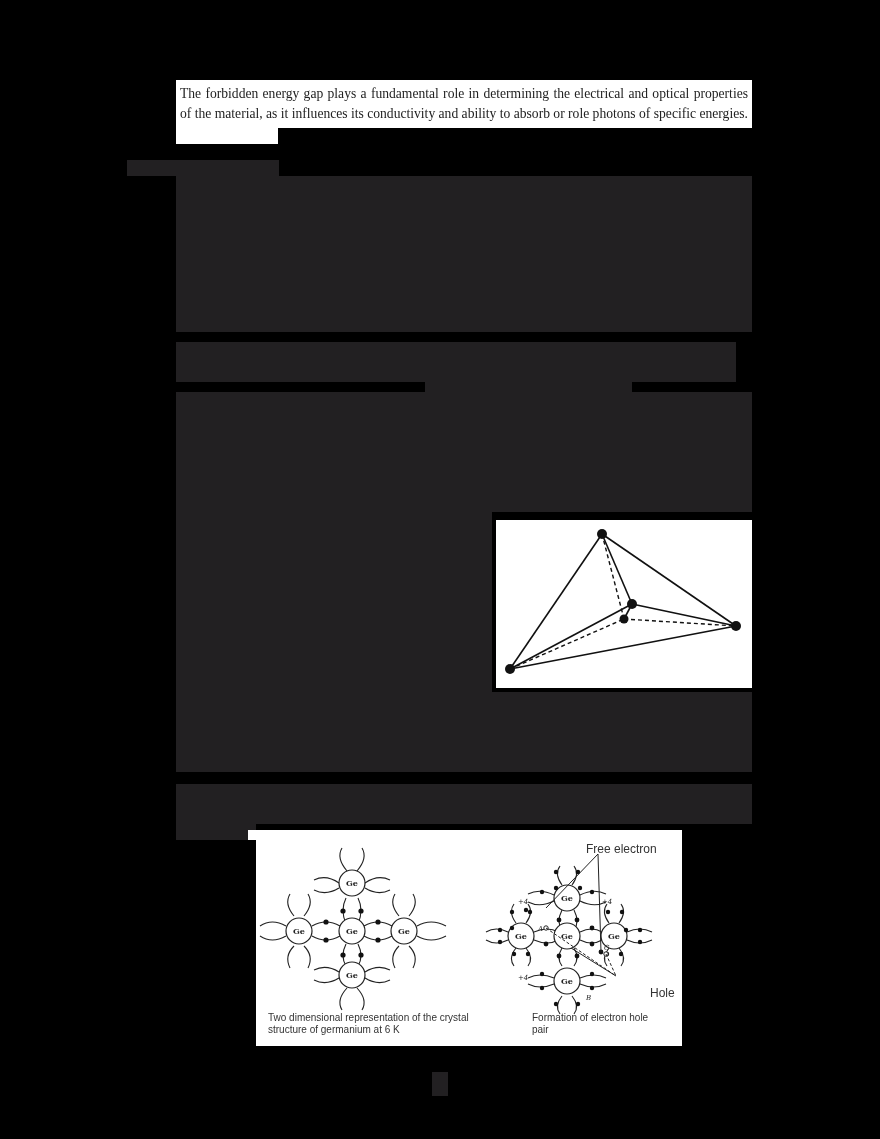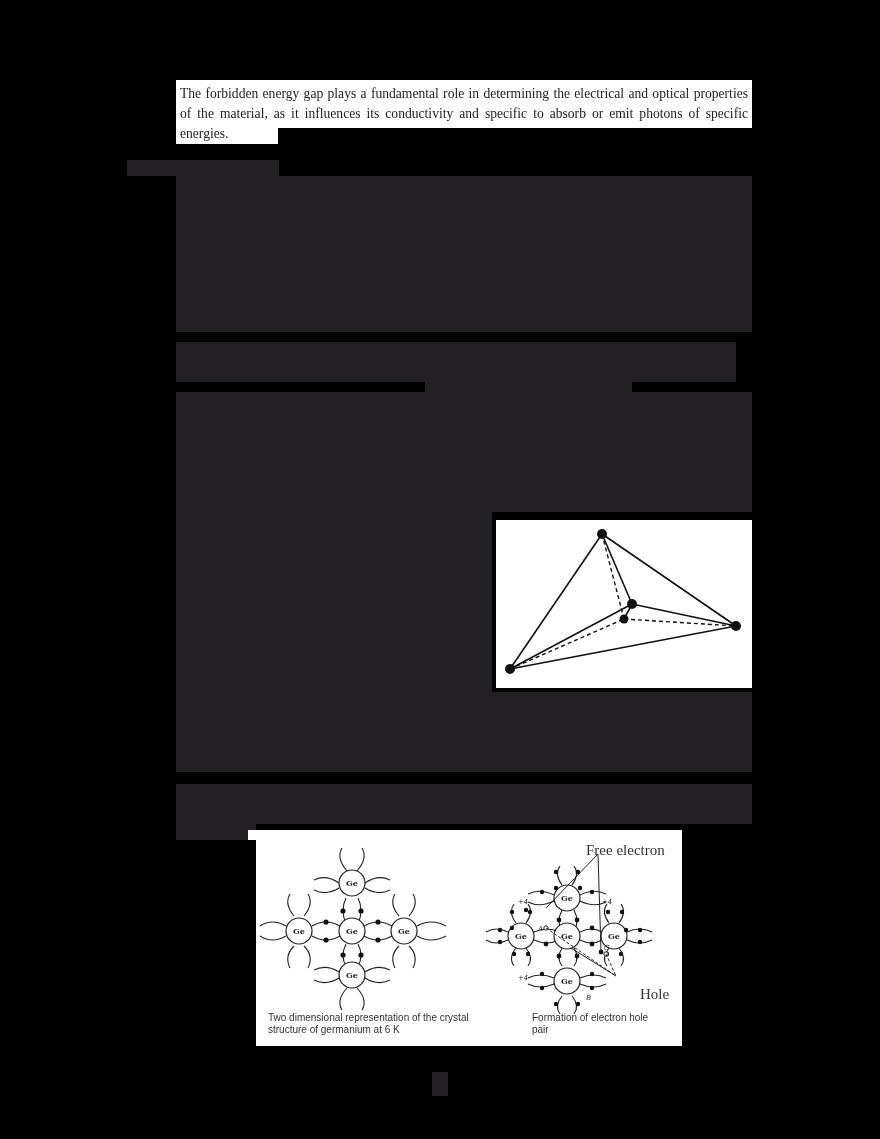--- a/index.html
+++ b/index.html
@@ -74,22 +74,22 @@
     .caption {
       position: absolute;
       font-family: "Liberation Sans", sans-serif;
       font-size: 10px;
       line-height: 12px;
       color: #333333;
       margin: 0;
     }
     .label {
       position: absolute;
-      font-family: Liberation Serif, serif;
-      font-size: 15px;
+      font-family: Liberation Sans, sans-serif;
+      font-size: 12px;
       color: #333333;
     }
     .page-num {
       position: absolute;
       left: 432px;
       top: 1072px;
       width: 16px;
       height: 24px;
       background: #222022;
     }
@@ -102,21 +102,21 @@
 <div class="redact" style="left:176px;top:342px;width:560px;height:40px;"></div>
 <div class="redact" style="left:425px;top:376px;width:207px;height:16px;"></div>
 <div class="redact" style="left:176px;top:392px;width:576px;height:120px;"></div>
 <div class="redact" style="left:176px;top:512px;width:316px;height:180px;"></div>
 <div class="redact" style="left:176px;top:692px;width:576px;height:80px;"></div>
 <div class="redact" style="left:176px;top:784px;width:576px;height:40px;"></div>
 <div class="redact" style="left:176px;top:824px;width:80px;height:16px;"></div>
 
 <div class="intro-box"></div>
 <div class="intro-box-tail"></div>
-<p class="intro-text">The forbidden energy gap plays a fundamental role in determining the electrical and optical properties of the material, as it influences its conductivity and specific to absorb or emit photons of specific energies.</p>
+<p class="intro-text">The forbidden energy gap plays a fundamental role in determining the electrical and optical properties of the material, as it influences its conductivity and ability to absorb or role photons of specific energies.</p>
 
 <div class="figure-tetra">
   <svg width="256" height="168" viewBox="0 0 256 168">
     <g stroke="#111" stroke-width="1.6" fill="none">
       <line x1="106" y1="14" x2="14" y2="149"></line>
       <line x1="106" y1="14" x2="240" y2="106"></line>
       <line x1="14" y1="149" x2="240" y2="106"></line>
       <line x1="106" y1="14" x2="136" y2="84"></line>
       <line x1="14" y1="149" x2="136" y2="84"></line>
       <line x1="136" y1="84" x2="240" y2="106"></line>
@@ -318,18 +318,18 @@
     <g font-family="DejaVu Serif, serif" font-size="7" font-style="italic" fill="#222">
       <text x="262" y="66">+4</text>
       <text x="346" y="66">+4</text>
       <text x="262" y="142">+4</text>
       <text x="282" y="93">A</text>
       <text x="330" y="162">B</text>
       <text x="348" y="112">C</text>
     </g>
   </svg>
   <span class="label" style="left:330px;top:4px;">Free electron</span>
-  <span class="label" style="left:384px;top:148px;">Hole</span>
+  <span class="label" style="left:394px;top:148px;">Hole</span>
   <p class="caption" style="left:12px;top:174px;width:205px;">Two dimensional representation of the crystal structure of germanium at 6 K</p>
   <p class="caption" style="left:276px;top:174px;width:130px;">Formation of electron hole pair</p>
 </div>
 
 <div class="page-num"></div>
 
 </body></html>

